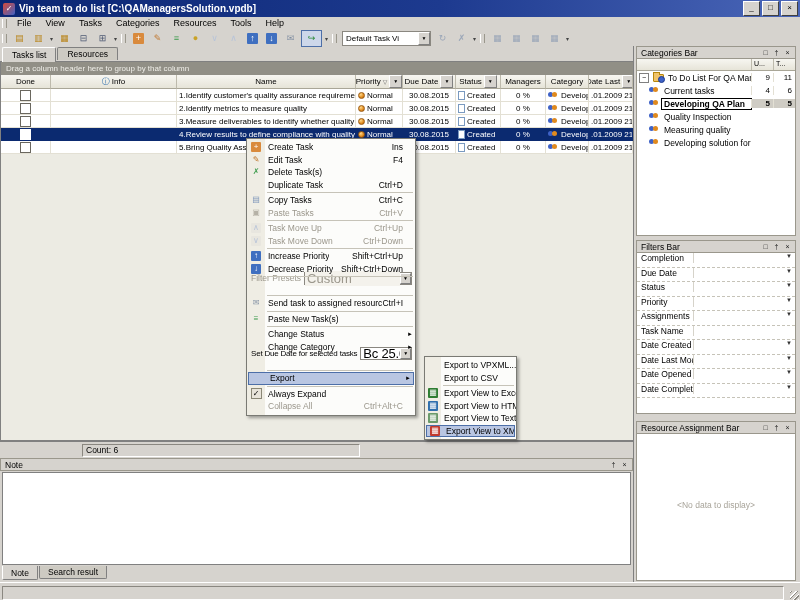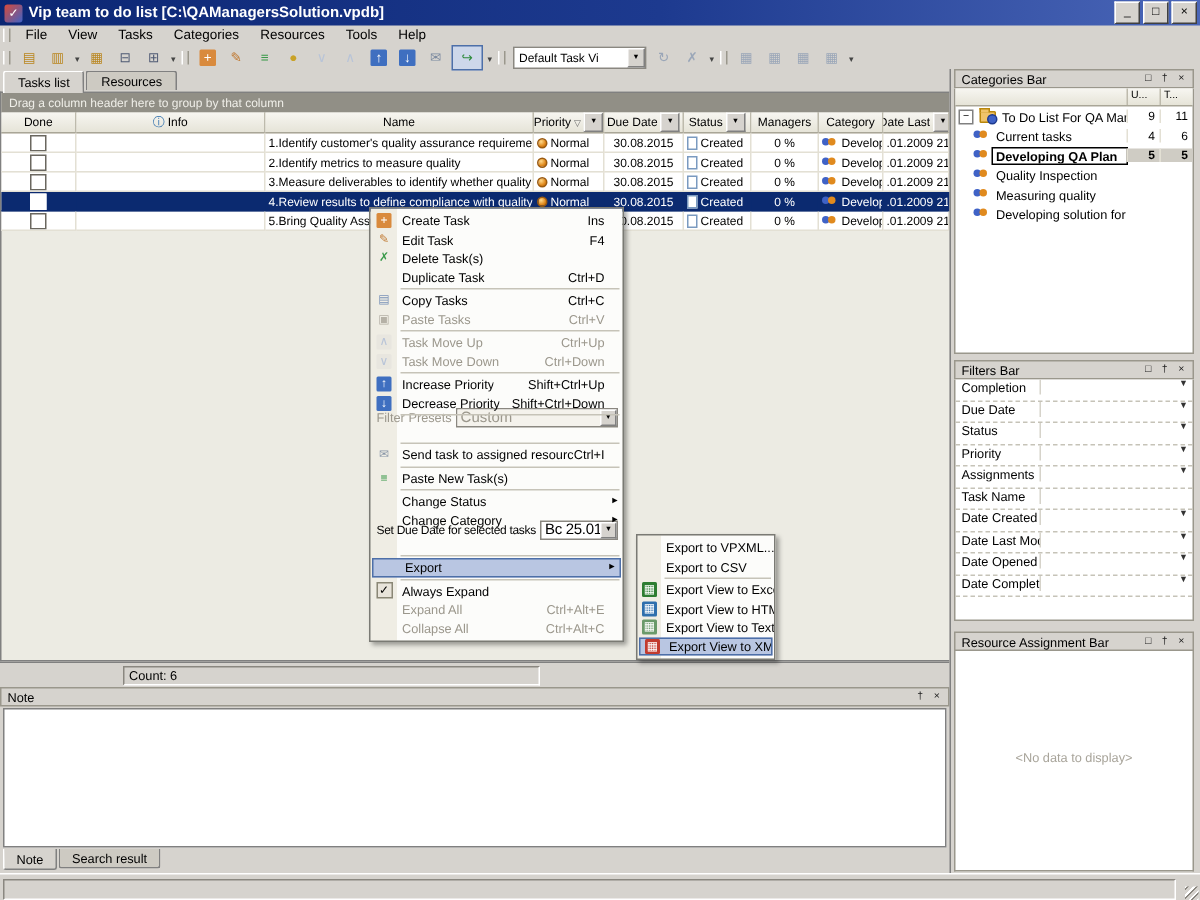--- a/index.html
+++ b/index.html
@@ -133,21 +133,21 @@
   .mitem.dis{color:#9b978c}
   .mitem.hl{background:#b9c6e2;border:1px solid #4d6fa8;margin:0 1px}
   .msep{height:3px;position:relative}
   .msep::after{content:"";position:absolute;left:20px;right:2px;top:1px;border-top:1px solid #c6c3b8}
   .sub .msep::after{left:18px}
   .mcombo{height:14px;display:flex;align-items:center;font-size:8.5px;padding:0 3px 16px 4px;box-sizing:border-box}
   .mcombo.full{font-size:8px;letter-spacing:-0.2px}
   .mcombo .clb{white-space:nowrap;flex:none}
   .mcombo.dis .clb{color:#9b978c}
   .mcombo .cbox{flex:1;margin-left:3px;height:11px;background:#fff;border:1px solid #8a8780;display:flex;align-items:center;min-width:0}
-  .mcombo .cval{flex:1;padding-left:2px;font-size:10px;white-space:nowrap;overflow:hidden}
+  .mcombo .cval{flex:1;padding-left:2px;font-size:13px;white-space:nowrap;overflow:hidden}
   .mcombo.dis .cval{color:#9b978c;background:#f4f2ec}
   .mcombo .cdd{width:9px;height:9px;background:#d6d3ce;border:1px solid;border-color:#fff #808080 #808080 #fff;
     font-size:5px;line-height:8px;text-align:center;flex:none}
   .vsplit{left:633px;top:46px;width:3px;height:536px;background:#d6d3ce;border-left:1px solid #808080}
 </style>
 </head>
 <body>
 
 <div class="abs titlebar">
   <span class="win-icon">✓</span>
@@ -704,25 +704,20 @@
     </div>
     <div class="msep"></div>
     <div class="mitem">
       <span class="gut">
         <span class="mi-check">✓</span>
       </span>
       <span class="lb">Always Expand</span>
     </div>
     <div class="mitem dis">
       <span class="gut"></span>
-      <span class="lb">Expand All</span>
-      <span class="sc">Ctrl+Alt+E</span>
-    </div>
-    <div class="mitem dis">
-      <span class="gut"></span>
       <span class="lb">Collapse All</span>
       <span class="sc">Ctrl+Alt+C</span>
     </div>
   </div>
 <div class="abs menu sub">
     <div class="mitem">
       <span class="gut"></span>
       <span class="lb">Export to VPXML...</span>
     </div>
     <div class="mitem">

